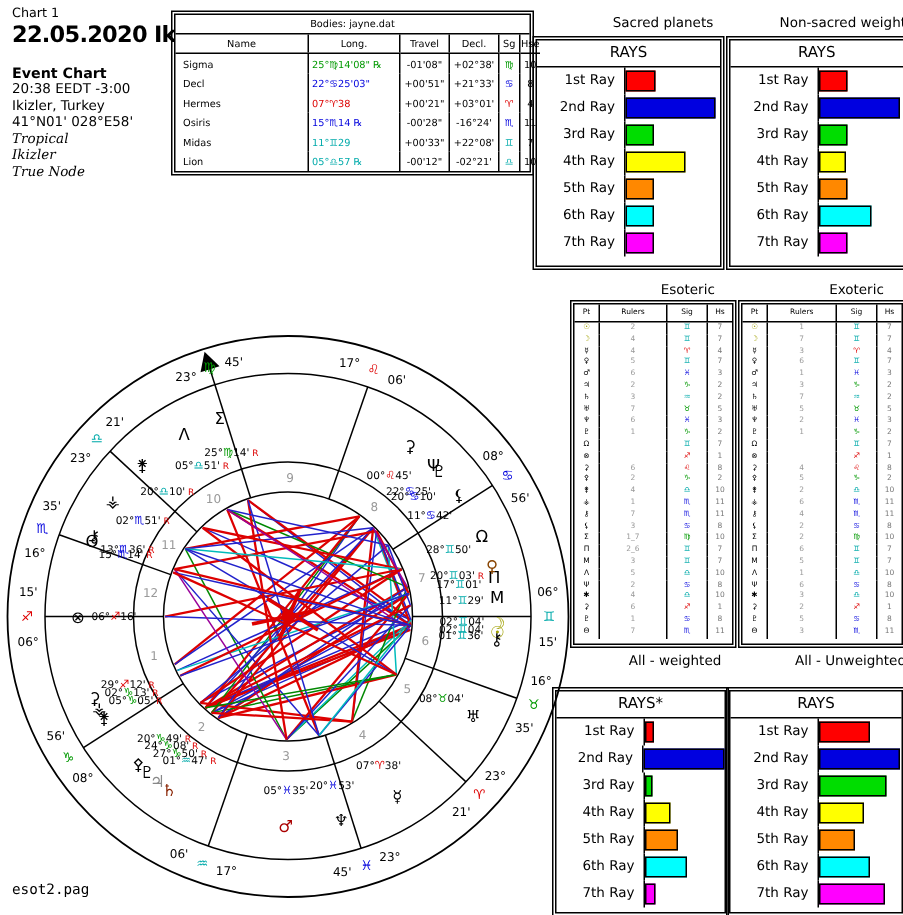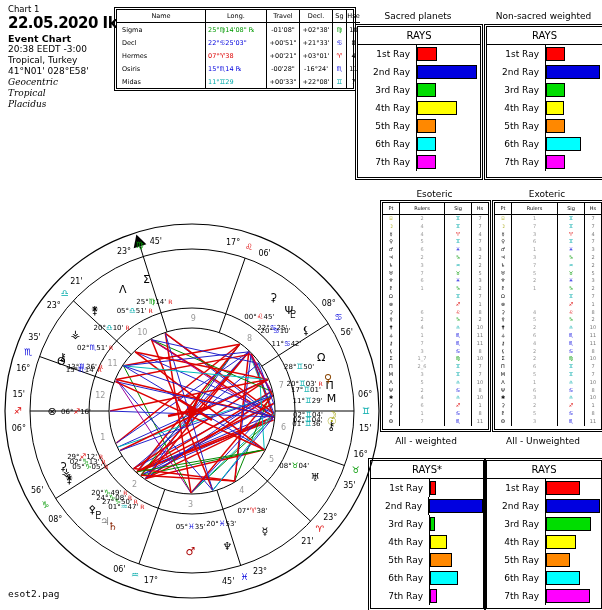--- a/index.html
+++ b/index.html
@@ -2,36 +2,36 @@
 <html><head>
 <meta charset="utf-8">
 <style>
   html,body{margin:0;padding:0;background:#fff;}
   .page{position:relative;width:602px;height:610px;background:#fff;overflow:hidden;
         font-family:"DejaVu Sans",sans-serif;color:#000;}
   
   .info{position:absolute;left:8px;top:4px;z-index:1;white-space:nowrap;}
   .chart-num{font-size:8.5px;}
   .main-title{font-size:15px;font-weight:bold;letter-spacing:-0.5px;}
-  .evt{font-size:9.5px;font-weight:bold;margin-top:1px;}
+  .evt{font-size:9.5px;font-weight:bold;margin-top:12px;}
   .iline{font-size:9px;line-height:11px;}
   .set{font-size:9px;line-height:11px;font-style:italic;font-family:"DejaVu Serif",serif;}
   
   .bodies{position:absolute;left:116px;top:9px;width:236px;z-index:2;background:#fff;
           border:1px solid #000;outline:1px solid #000;outline-offset:1px;}
   .bt-title{font-size:6.5px;text-align:center;border-bottom:1px solid #000;padding:2px 0;}
   .bodies table{border-collapse:collapse;width:100%;table-layout:fixed;}
   .bodies th{font-size:6.5px;font-weight:normal;border-bottom:1px solid #000;border-left:1px solid #000;padding:2px 0;}
   .bodies th:first-child{border-left:none;}
   .bodies td{font-size:6.5px;border-left:1px solid #000;padding:2.5px 2px;white-space:nowrap;overflow:hidden;}
   .bodies td:first-child{border-left:none;padding-left:5px;}
   .c-name{width:88px;} .c-long{width:60px;} .c-trav{width:32px;text-align:center;}
   .c-decl{width:32px;text-align:center;} .c-sg{width:13px;text-align:center;} .c-hse{width:13px;text-align:center;}
   
-  .sec-title{position:absolute;font-size:9px;text-align:center;white-space:nowrap;}
+  .sec-title{position:absolute;font-size:9px;text-align:center;white-space:nowrap;margin-left:24px;}
   .panel{position:absolute;background:#fff;border:1px solid #000;outline:1px solid #000;outline-offset:1px;}
   .p-head{height:17px;line-height:17px;border-bottom:1px solid #000;text-align:center;font-size:10px;}
   .ray-row{display:flex;align-items:center;height:18px;}
   .ray-label{width:52px;text-align:right;padding-right:6px;font-size:9px;white-space:nowrap;}
   .bar-zone{flex:1;border-left:1px solid #000;height:18px;display:flex;align-items:center;}
   .bar{height:12px;border:1px solid #000;}
   
   .rt{position:absolute;background:#fff;border:1px solid #000;outline:1px solid #000;outline-offset:1px;}
   .rt-row{display:flex;height:7.8px;line-height:7.8px;font-size:5px;}
   .rt-row.hd{height:11px;line-height:11px;font-size:5px;border-bottom:1px solid #000;}
@@ -45,25 +45,25 @@
 </head>
 <body>
 
 <div class="page">
 
   <div class="info">
     <div class="chart-num">Chart 1</div>
     <div class="main-title">22.05.2020 Ikizler B</div>
     <div class="evt">Event Chart</div>
     <div class="iline">20:38  EEDT -3:00</div>
-    <div class="iline">Tropical, Turkey</div>
+    <div class="iline">Ikizler, Turkey</div>
     <div class="iline">41°N01' 028°E58'</div>
-    <div class="set">Geocentric</div>
     <div class="set">Tropical</div>
-    <div class="set">Placidus</div>
+    <div class="set">Ikizler</div>
+    <div class="set">True Node</div>
   </div>
 
   <svg id="wheel" width="602" height="610" viewBox="0 0 602 610">
       <circle cx="192" cy="411" r="187" fill="none" stroke="#000" stroke-width="1.2"></circle>
       <circle cx="192" cy="411" r="162" fill="none" stroke="#000" stroke-width="1"></circle>
       <circle cx="192" cy="411" r="103" fill="none" stroke="#000" stroke-width="1"></circle>
       <circle cx="192" cy="411" r="83" fill="none" stroke="#000" stroke-width="1"></circle>
       <line x1="109" y1="411" x2="30" y2="411" stroke="#000" stroke-width="1"></line>
       <text x="18.801061484110903" y="430.677160938519" text-anchor="middle" font-size="8" fill="#000" font-family="DejaVu Sans, sans-serif">06°</text>
       <text x="18" y="414" text-anchor="middle" font-size="9" fill="#dd0000" font-family="DejaVu Sans, sans-serif">♐</text>
@@ -255,20 +255,21 @@
       <text x="76.00004416952306" y="413.60122908376724" text-anchor="middle" font-size="7" fill="#000" font-family="DejaVu Sans, sans-serif"><tspan>06°</tspan><tspan fill="#dd0000" font-size="7.5">♐</tspan><tspan>16'</tspan></text>
       <text x="63.081632780256314" y="469.58987629034635" text-anchor="middle" font-size="11" fill="#000" font-family="DejaVu Sans, sans-serif">⚳</text>
       <text x="85.18192430364095" y="458.7316117834298" text-anchor="middle" font-size="7" fill="#000" font-family="DejaVu Sans, sans-serif"><tspan>29°</tspan><tspan fill="#dd0000" font-size="7.5">♐</tspan><tspan>12'</tspan><tspan fill="#dd0000" font-size="6"> R</tspan></text>
       <text x="69.35239599810266" y="482.5097417606805" text-anchor="middle" font-size="11" fill="#000" font-family="DejaVu Sans, sans-serif">⚵</text>
       <text x="90.37769954128505" y="469.43664317313534" text-anchor="middle" font-size="7" fill="#000" font-family="DejaVu Sans, sans-serif"><tspan>05°</tspan><tspan fill="#009900" font-size="7.5">♑</tspan><tspan>05'</tspan><tspan fill="#dd0000" font-size="6"> R</tspan></text>
       <text x="61.31626141464105" y="364.782866774839" text-anchor="middle" font-size="11" fill="#000" font-family="DejaVu Sans, sans-serif">Θ</text>
       <text x="83.71918802927402" y="371.89151818486664" text-anchor="middle" font-size="7" fill="#000" font-family="DejaVu Sans, sans-serif"><tspan>15°</tspan><tspan fill="#0000dd" font-size="7.5">♏</tspan><tspan>14'</tspan><tspan fill="#dd0000" font-size="6"> R</tspan></text>
     </svg>
 
   <div class="bodies">
+    <div class="bt-title">Bodies: jayne.dat</div>
     <table>
       <thead>
           <tr>
             <th class="c-name">Name</th>
             <th class="c-long">Long.</th>
             <th class="c-trav">Travel</th>
             <th class="c-decl">Decl.</th>
             <th class="c-sg">Sg</th>
             <th class="c-hse">Hse</th>
           </tr>
@@ -307,20 +308,28 @@
             <td class="c-hse">11</td>
           </tr>
           <tr>
             <td class="c-name">Midas</td>
             <td class="c-long"><span style="color:#00aaaa">11°<b style="font-weight:normal">♊</b>29</span></td>
             <td class="c-trav">+00'33"</td>
             <td class="c-decl">+22°08'</td>
             <td class="c-sg" style="color: rgb(0, 170, 170);">♊</td>
             <td class="c-hse">7</td>
           </tr>
+          <tr>
+            <td class="c-name">Lion</td>
+            <td class="c-long"><span style="color:#00aaaa">05°<b style="font-weight:normal">♎</b>57 ℞</span></td>
+            <td class="c-trav">-00'12"</td>
+            <td class="c-decl">-02°21'</td>
+            <td class="c-sg" style="color: rgb(0, 170, 170);">♎</td>
+            <td class="c-hse">10</td>
+          </tr>
         </tbody>
     </table>
   </div>
 
   <div class="sec-title" style="left:357px;top:11px;width:122px;">Sacred planets</div>
   <div class="sec-title" style="left:486px;top:11px;width:115px;">Non-sacred weighted</div>
   <div class="sec-title" style="left:382px;top:189px;width:105px;">Esoteric</div>
   <div class="sec-title" style="left:494px;top:189px;width:106px;">Exoteric</div>
   <div class="sec-title" style="left:370px;top:436px;width:112px;">All - weighted</div>
   <div class="sec-title" style="left:486px;top:436px;width:114px;">All - Unweighted</div>

